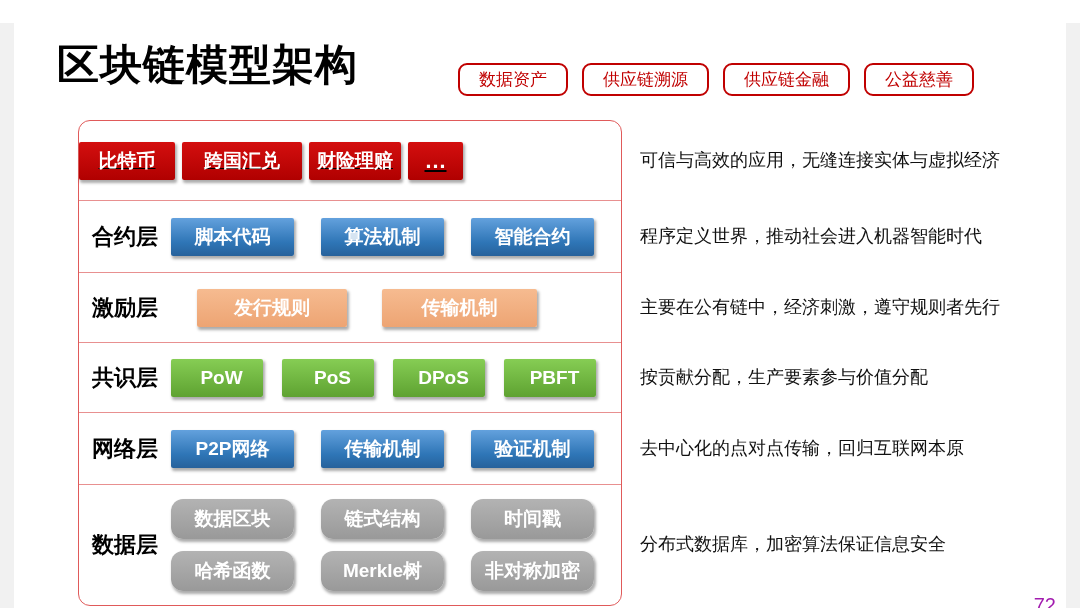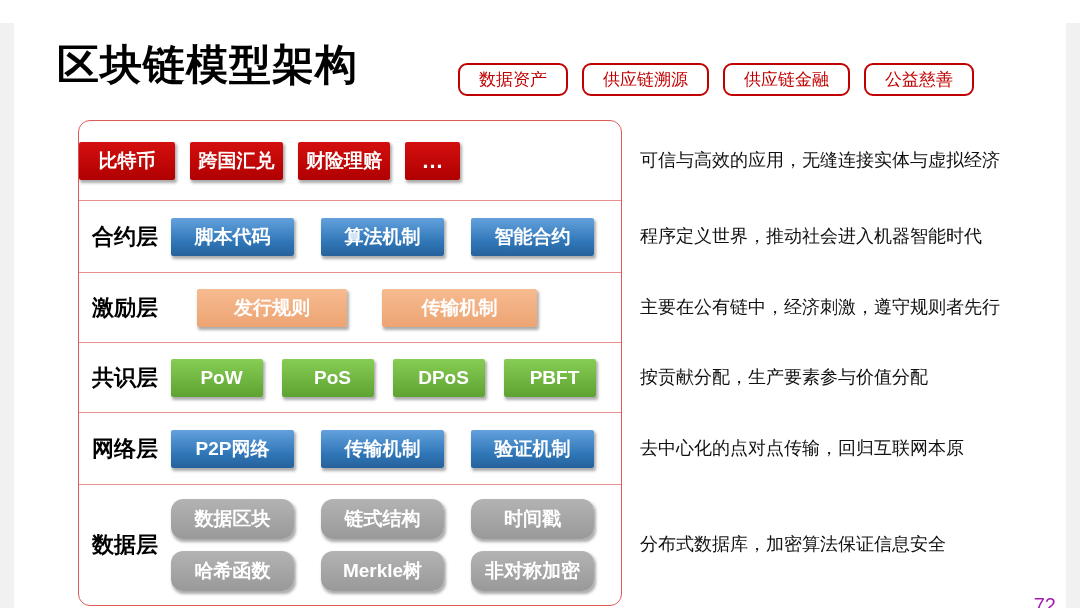--- a/index.html
+++ b/index.html
@@ -37,23 +37,23 @@
 
   
   .color-red .box{background:linear-gradient(180deg,#d40f0f,#b00000);}
   .color-blue .box{background:linear-gradient(180deg,#63a1dd 0%,#2e75b6 65%,#27619b 100%);}
   .color-orange .box{background:linear-gradient(180deg,#f6bb90,#eda briefly 0) ;}
   .color-orange .box{background:linear-gradient(180deg,#f6bb90,#eda473);}
   .color-green .box{background:linear-gradient(180deg,#86cd54,#5ea231);}
   .color-gray .box{background:linear-gradient(180deg,#b3b3b3,#999999);}
 
   
-  .row-0 .boxes{gap:15px;}
+  .row-0 .boxes{gap:7px;text-decoration:underline;}
   .row-0 .box{width:96px;}
-  .row-0 .box:nth-child(2){width:93px;}
+  .row-0 .box:nth-child(2){width:120px;}
   .row-0 .box:nth-child(3){width:92px;}
   .row-0 .box:nth-child(4){width:55px;font-size:22px;}
   .row-1 .boxes,.row-4 .boxes{gap:27px;}
   .row-1 .box,.row-4 .box{width:123px;}
   .row-2 .boxes{gap:35px;margin-left:26px;}
   .row-2 .box{width:150px;}
   .row-2 .box:nth-child(2){width:155px;}
   .row-3 .boxes{gap:19px;}
   .row-3 .box{width:92px;padding-left:9px;}
   .row-5 .boxes{flex-wrap:wrap;gap:12px 27px;padding:8px 0;}

